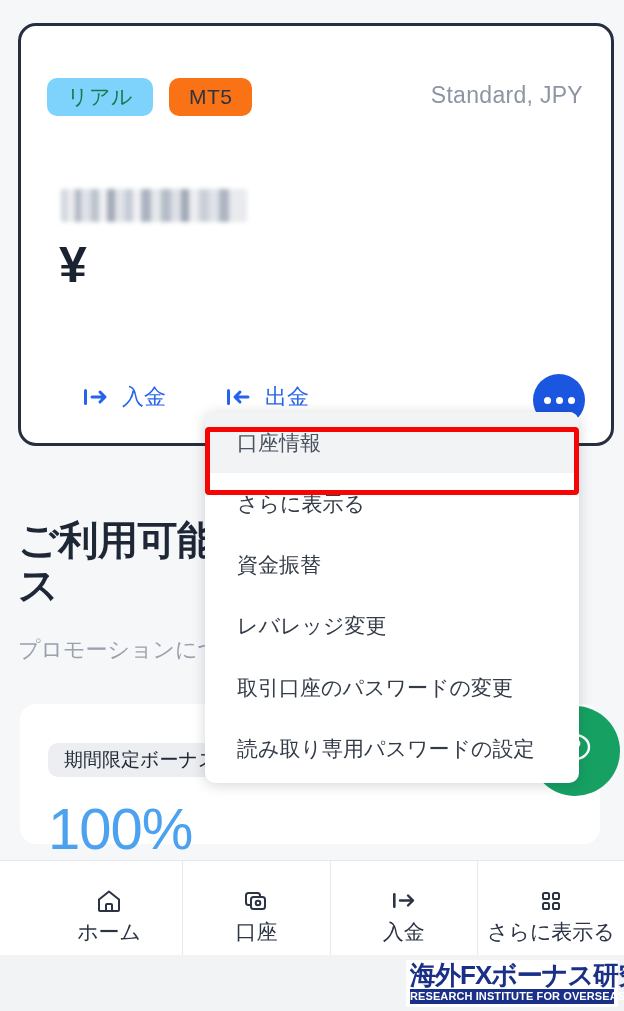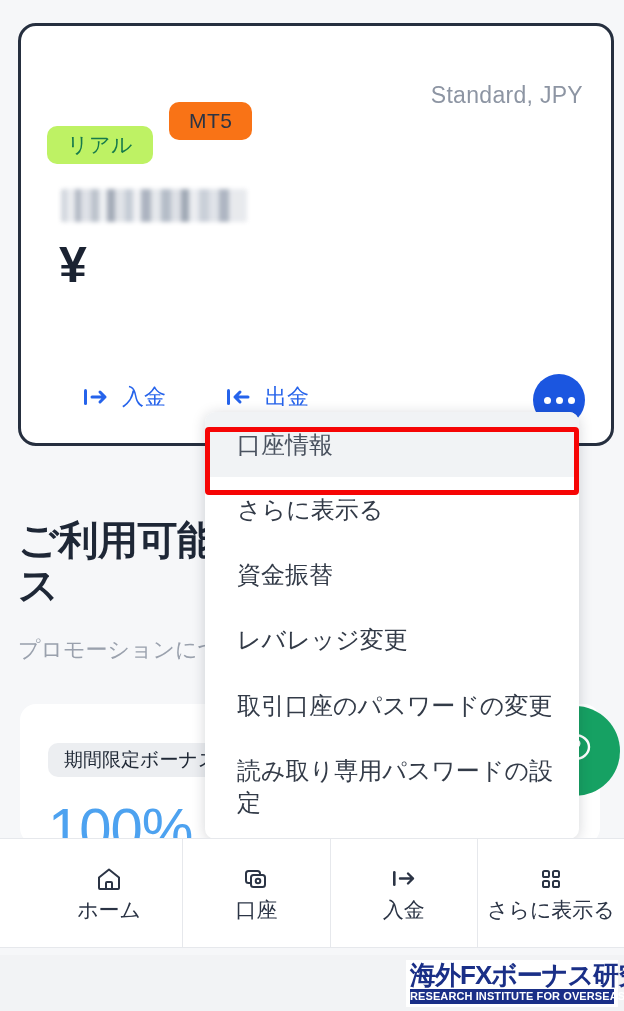--- a/index.html
+++ b/index.html
@@ -30,21 +30,21 @@
     display: flex; align-items: center; gap: 16px;
   }
   .badge {
     height: 38px;
     display: flex; align-items: center; justify-content: center;
     padding: 0 20px;
     border-radius: 10px;
     font-size: 21px;
     letter-spacing: .5px;
   }
-  .badge-real { background: #bef264; color: #167a4b; margin-top: 48px; }
+  .badge-real { background: #7dd3fc; color: #167a4b; }
   .badge-platform { background: #f97316; color: #2b3445; }
   .account-type {
     position: absolute;
     right: 28px; top: 56px;
     font-size: 23px;
     color: #8d95a3;
     letter-spacing: .3px;
   }
 
   
@@ -156,21 +156,21 @@
     left: 205px; top: 412px;
     width: 374px;
     background: #ffffff;
     border-radius: 10px;
     box-shadow: 0 2px 14px rgba(20,28,45,.18);
     overflow: hidden;
     padding-bottom: 4px;
   }
   .menu-item {
     padding: 17px 22px 16px 32px;
-    font-size: 24px;
+    font-size: 21px;
     color: #333b48;
     line-height: 1.34;
     cursor: pointer;
   }
   .menu-item.highlighted { background: #f1f3f5; color: #4a525f; }
   .menu-highlight-box {
     position: absolute;
     left: 205px; top: 427px;
     width: 374px; height: 68px;
     border: 5px solid #f60505;
@@ -185,21 +185,21 @@
     width: 90px; height: 90px;
     border-radius: 50%;
     background: #16a163;
     display: flex; align-items: center; justify-content: center;
     cursor: pointer;
   }
 
   
   .bottom-nav {
     position: absolute;
-    left: 0; bottom: 63px;
+    left: 0; bottom: 41px;
     width: 624px; height: 110px;
     background: #ffffff;
     border-top: 1px solid #e6e8ec;
     border-bottom: 1px solid #e6e8ec;
     display: flex;
     padding-left: 36px;
   }
   .nav-item {
     flex: 1;
     display: flex; flex-direction: column;

